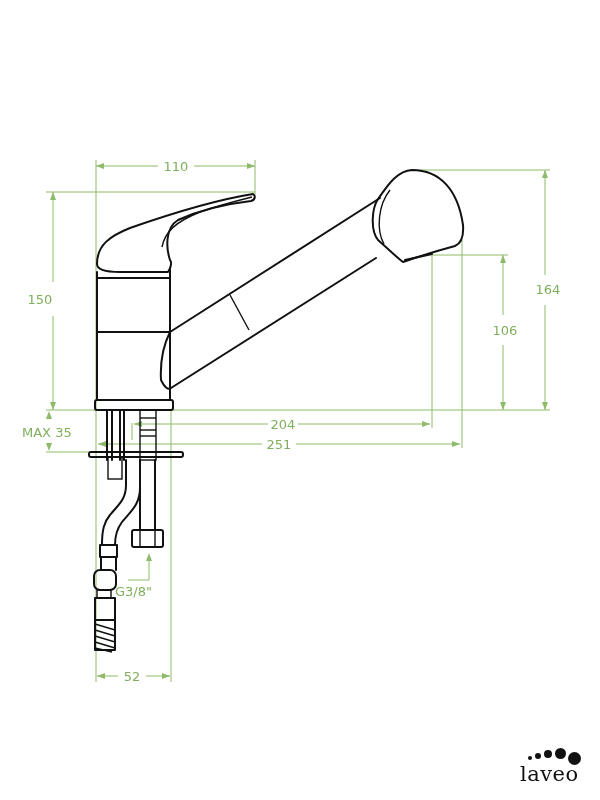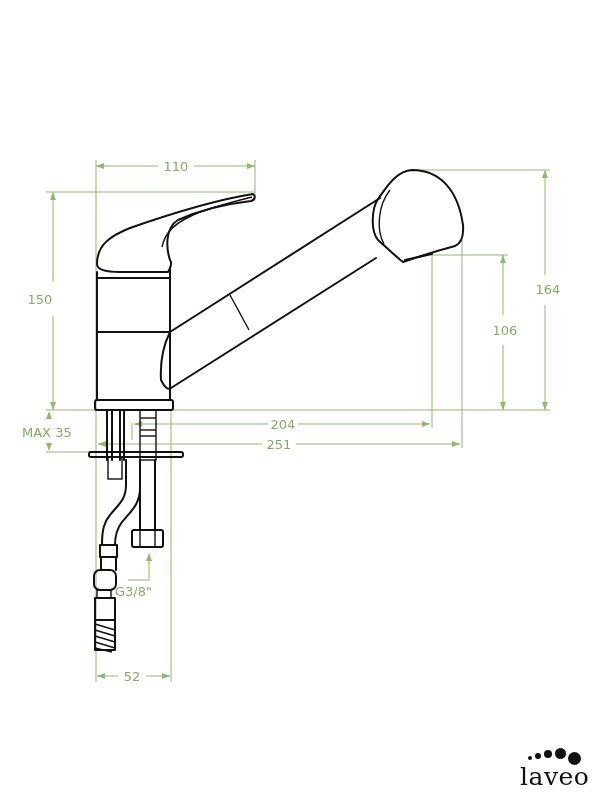--- a/index.html
+++ b/index.html
@@ -4,21 +4,21 @@
   <style>
     html, body { margin: 0; padding: 0; background: #ffffff; }
     body { width: 600px; height: 800px; position: relative; overflow: hidden; font-family: "DejaVu Sans", sans-serif; }
     #drawing { position: absolute; left: 0; top: 0; width: 600px; height: 800px; }
     .dim-text { font-family: "DejaVu Sans", sans-serif; font-size: 13px; fill: #7fae5c; }
     .dim-line { stroke: #8dbb6a; stroke-width: 1; fill: none; }
     .body-line { stroke: #111; stroke-width: 2; fill: none; stroke-linejoin: round; stroke-linecap: round; }
     .thin-line { stroke: #111; stroke-width: 1.4; fill: none; }
     .arrow { fill: #8dbb6a; }
     #logo { position: absolute; left: 512px; top: 740px; width: 80px; height: 56px; }
-    #logo-text { position: absolute; left: 8px; top: 22px; font-family: "DejaVu Serif", serif; font-size: 25px; color: #111; letter-spacing: 0.5px; }
+    #logo-text { position: absolute; left: 8px; top: 22px; font-family: "DejaVu Serif", serif; font-size: 21px; color: #111; letter-spacing: 0.5px; }
     .dot { position: absolute; border-radius: 50%; background: #111; }
   </style>
 </head>
 <body>
 
 <svg id="drawing" viewBox="0 0 600 800" xmlns="http://www.w3.org/2000/svg">
 
   <g>
 
     <line class="dim-line" x1="96" y1="160" x2="96" y2="410"></line>

